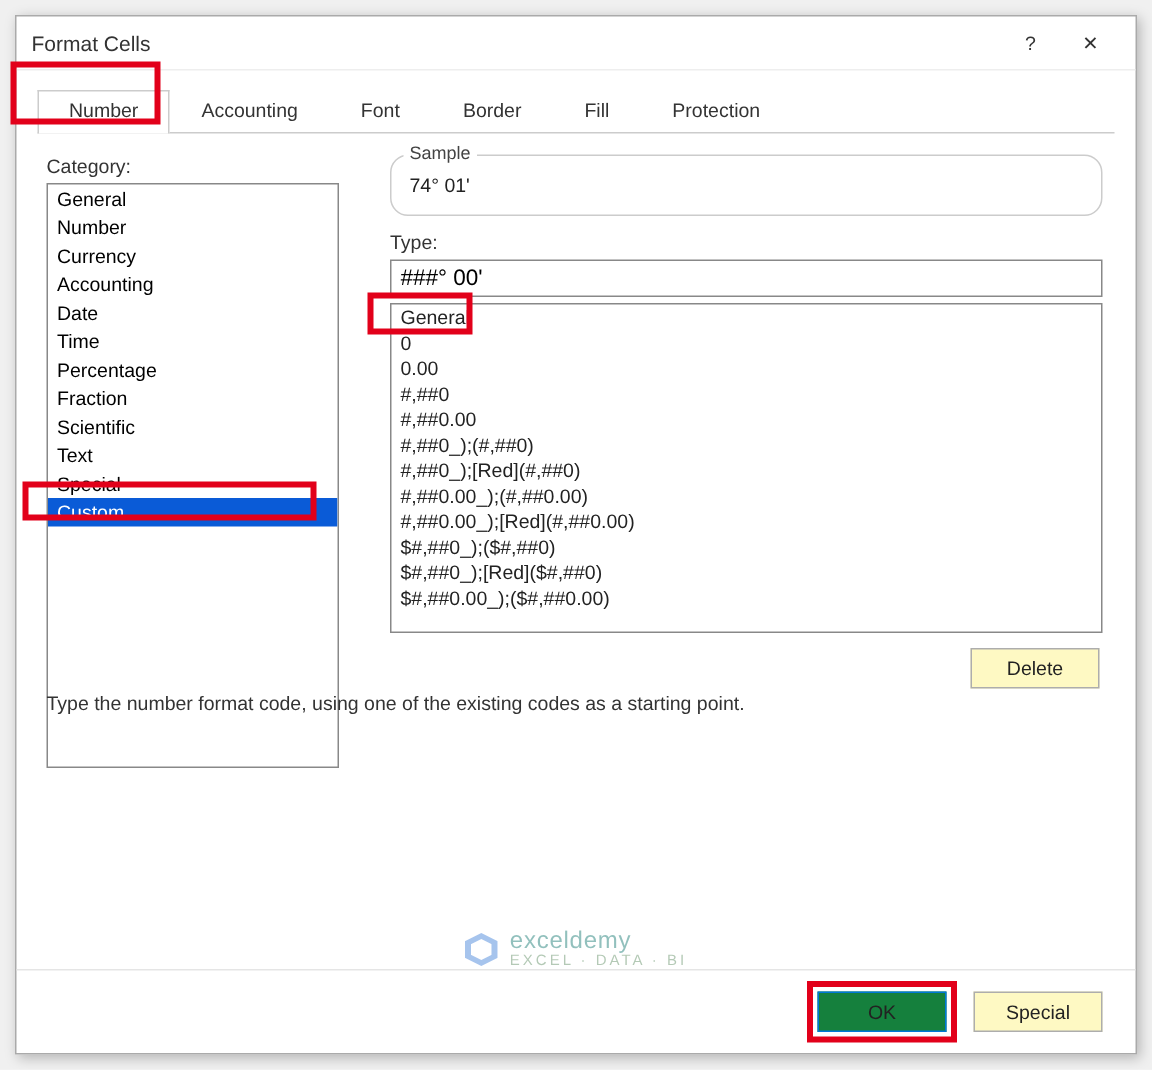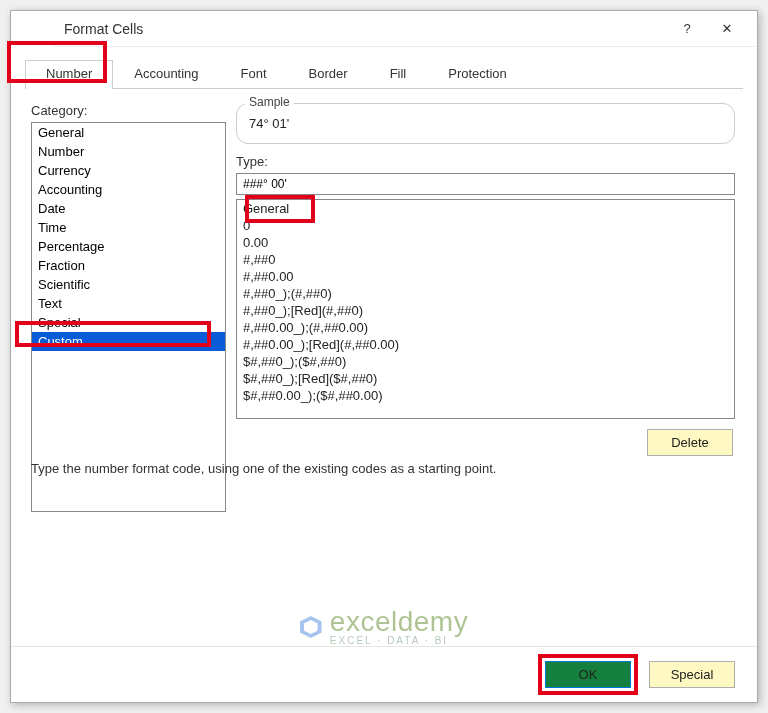--- a/index.html
+++ b/index.html
@@ -3,49 +3,49 @@
 <meta charset="utf-8">
 <style>
   * { box-sizing: border-box; font-family: "Segoe UI", Tahoma, sans-serif; font-size: 13px; }
   body { margin: 0; background: #e8e8e8; width: 768px; height: 713px; position: relative; }
   .backdrop { position:absolute; left:0; top:0; width:768px; height:713px; background:#f0f0f0;}
   .dialog {
     position: absolute; left: 10px; top: 10px; width: 748px; height: 693px;
     background: #fff; border: 1px solid #aaa; box-shadow: 2px 2px 8px rgba(0,0,0,.25);
     display: flex; flex-direction: column;
   }
-  .titlebar { height: 36px; display:flex; align-items:center; padding:0 10px; border-bottom:1px solid #eee;margin-left:43px;}
+  .titlebar { height: 36px; display:flex; align-items:center; padding:0 10px; border-bottom:1px solid #eee;}
   .titlebar .title { flex:1; font-size:14px; color:#333; }
   .titlebar .tbtn { width:40px; height:30px; display:flex; align-items:center; justify-content:center; color:#333;}
   .body { flex:1; padding: 12px 14px 0 14px; position:relative; }
   .tabstrip { display:flex; border-bottom:1px solid #ccc; height:30px; }
   .tab { padding:5px 20px; border:1px solid transparent; border-bottom:none; position:relative; top:1px; color:#333; cursor:pointer;}
   .tab.active { border-color:#ccc; background:#fff; }
-  .content { display:flex; padding:14px 0 0 6px; }
+  .content { display:flex; padding:14px 0 0 6px; gap:24px; }
   .col-left { width:205px; }
   .lbl { color:#333; margin-bottom:4px; display:block;}
   .listbox { width:195px; height:390px; border:1px solid #888; background:#fff; overflow-y:scroll; }
   .listbox .item { padding:2px 6px; cursor:default; }
   .listbox .item.selected { background:#0a5bd7; color:#fff; }
   .col-right { flex:1; padding-right:8px;}
   .sample-box { border:1px solid #ccc; border-radius:12px; padding:6px 5px 12px 10px; position:relative; margin-bottom:10px;}
   .sample-box .groupl { position:absolute; top:-9px; left:8px; background:#fff; padding:0 4px; color:#444; font-size:12px;}
   .sample-val { padding:6px 2px 0 2px; color:#222;}
-  .type-input { width:100%; border:1px solid #888; padding:3px 6px; font-size:12px; }
+  .type-input { width:100%; border:1px solid #888; padding:3px 6px; font-size:15px; }
   .formats { width:100%; height:220px; border:1px solid #888; background:#fff; overflow-y:scroll; margin-top:4px;}
   .formats .fitem { padding:1px 6px; color:#222; white-space:pre;}
   .delete-row { text-align:right; padding:10px 2px 0 0;}
   .btn { min-width:86px; padding:5px 18px; background:#fef9c3; border:1px solid #adadad; color:#222; cursor:pointer;}
   .hint { position:absolute; left:20px; bottom:170px; color:#333; }
   .footer { height:56px; border-top:1px solid #e5e5e5; display:flex; align-items:center; justify-content:flex-end; gap:18px; padding:0 22px;}
   .watermark { position:absolute; left:50%; transform:translateX(-50%); bottom:56px; display:flex; align-items:center; gap:8px; opacity:.45; pointer-events:none;}
   .watermark .logo { width:22px; height:22px; background:#3b7dd8; clip-path: polygon(50% 0,100% 25%,100% 75%,50% 100%,0 75%,0 25%); position:relative;}
   .watermark .logo:after{content:"";position:absolute;inset:4px;background:#fff;clip-path:inherit;}
   .watermark .text { line-height:1;}
-  .watermark .text .t1{ font-size:28px; color:#4d7c0f; letter-spacing:.5px;}
+  .watermark .text .t1{ font-size:16px; color:#0f766e; letter-spacing:.5px;}
   .watermark .text .t2{ font-size:10px; color:#5a8a5e; letter-spacing:2px;}
   
   .annot { position:absolute; border:4px solid #e2001a; pointer-events:none; }
   ::-webkit-scrollbar { width:18px; background:#f0f0f0;}
   ::-webkit-scrollbar-thumb { background:#c8c8c8; border:1px solid #aaa;}
   ::-webkit-scrollbar-button { height:18px; background:#f0f0f0; border:1px solid #ccc;}
 </style>
 </head>
 <body>
 

